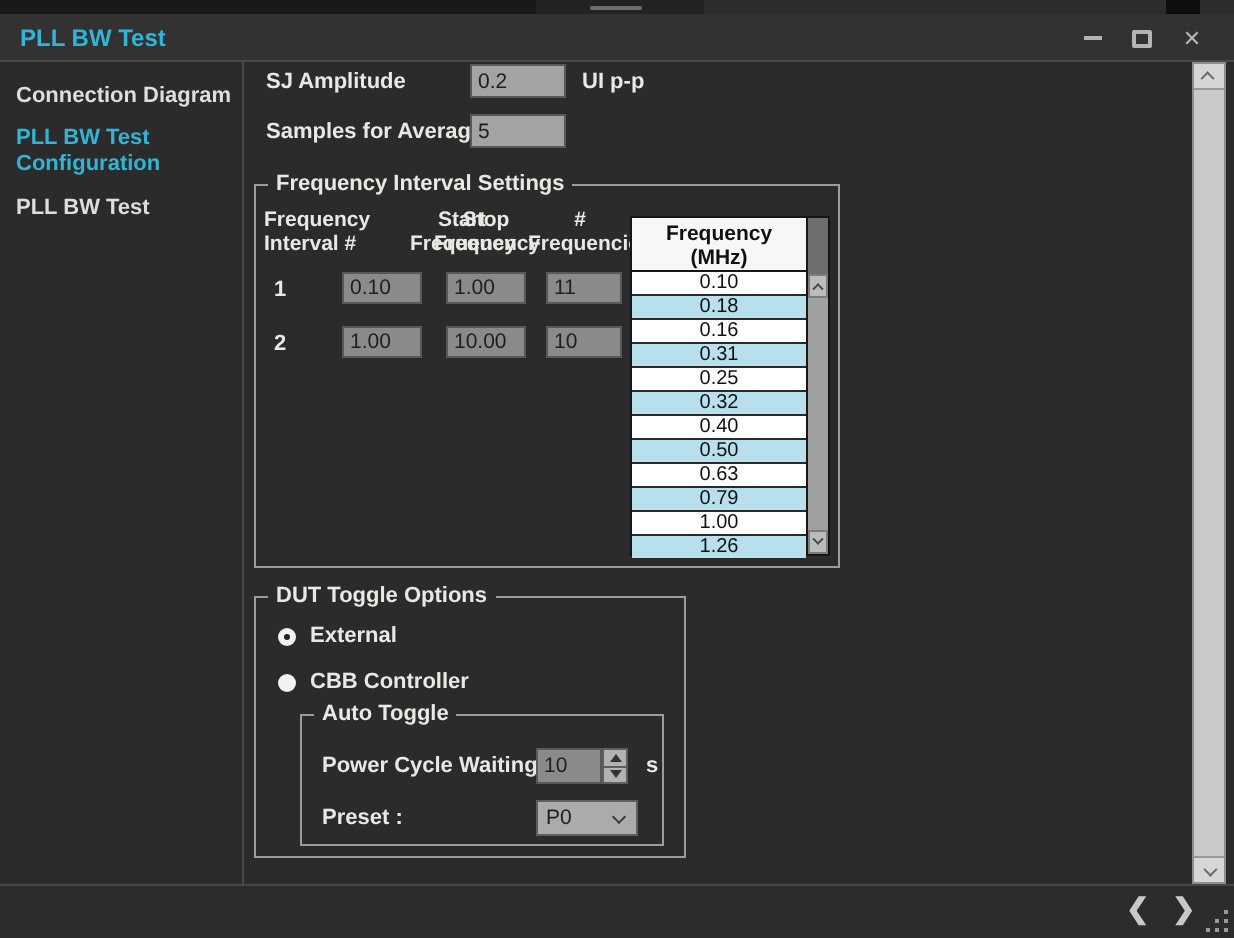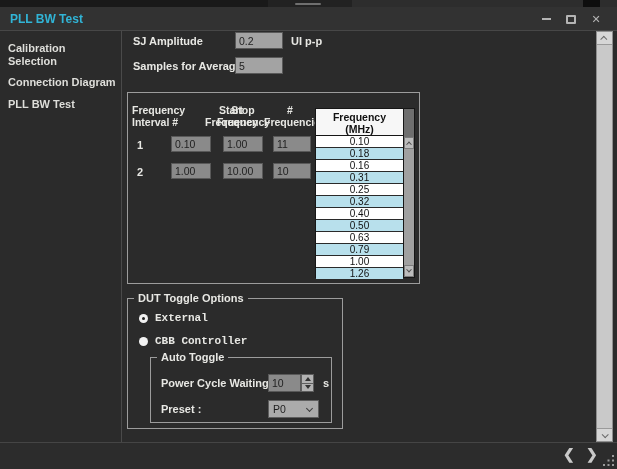--- a/index.html
+++ b/index.html
@@ -62,21 +62,21 @@
   .trow:last-child { border-bottom:none; }
   .trow:nth-child(even) { background:#b8e0ec; }
   .ftable .tsb { width:11px; display:flex; flex-direction:column; background:#6e6e6e; border-left:1px solid #161616; }
   .tsb .sb-gap { height:28px; background:#6e6e6e; }
   .tsb .sb-btn { height:12px; background:#bcbcbc; border:1px solid #7c7c7c; display:flex; align-items:center; justify-content:center; }
   .tsb .sb-track { flex:1; background:#a0a0a0; }
   .chev { width:4px; height:4px; border-right:1.5px solid #4c4c4c; border-bottom:1.5px solid #4c4c4c; }
   .chev.up { transform:rotate(-135deg) translate(-1px,-1px); }
   .chev.down { transform:rotate(45deg) translate(-1px,-1px); }
   
-  .radio-row { position:absolute; display:flex; align-items:center; gap:7px; cursor:default;font-family:Liberation Mono, monospace; }
+  .radio-row { position:absolute; display:flex; align-items:center; gap:7px; cursor:default; }
   .radio { width:9px; height:9px; border-radius:50%; background:#f2f2f2; position:relative; flex:0 0 auto; }
   .radio.selected::after {
     content:""; position:absolute; left:3px; top:3px; width:3px; height:3px; border-radius:50%; background:#222;
   }
   .radio-label { font-size:11px; font-weight:bold; color:#e8e8e4; }
   
   .spinner { position:absolute; display:flex; height:18px; }
   .spin-val { width:33px; height:18px; background:#8a8a8a; border:1px solid #595959; color:#1f1f1f; font-family:"Liberation Sans", sans-serif; font-size:10.5px; padding:0 3px; }
   .spin-btns { width:13px; display:flex; flex-direction:column; }
   .spin-btn { flex:1; background:#b2b2b2; border:1px solid #5e5e5e; display:flex; align-items:center; justify-content:center; }
@@ -126,33 +126,34 @@
   <div class="winbtn max">
       <span class="maximize-glyph"></span>
     </div>
   <div class="winbtn close">
       <span>✕</span>
     </div>
 </div>
 
 <div class="sidebar">
   <div style="height:6px"></div>
-  <div class="side-item">Calibration Selection</div>
   <div class="side-item">Connection Diagram</div>
+  <div class="side-item active">PLL BW Test Configuration</div>
   <div class="side-item">PLL BW Test</div>
 </div>
 
 <span class="lbl" style="left:133px; top:35px;">SJ Amplitude</span>
 <input class="fld" style="left: 235px; top: 32px;" value="0.2">
 <span class="lbl" style="left:291px; top:35px;">UI p-p</span>
 
 <span class="lbl" style="left:133px; top:60px;">Samples for Averaging</span>
 <input class="fld" style="left: 235px; top: 57px;" value="5">
 
 <div class="groupbox" style="left:127px; top:92px; width:293px; height:192px;">
+  <span class="gb-title">Frequency Interval Settings</span>
 
   <div class="col-hdr left" style="left:4px; top:11px; width:58px;">
     <div>Frequency</div>
       <div>Interval #</div>
   </div>
   <div class="col-hdr" style="left:37px; top:11px; width:52px;margin-left:40px;">
     <div>Start</div>
       <div>Frequency</div>
   </div>
   <div class="col-hdr" style="left:89px; top:11px; width:52px;">

